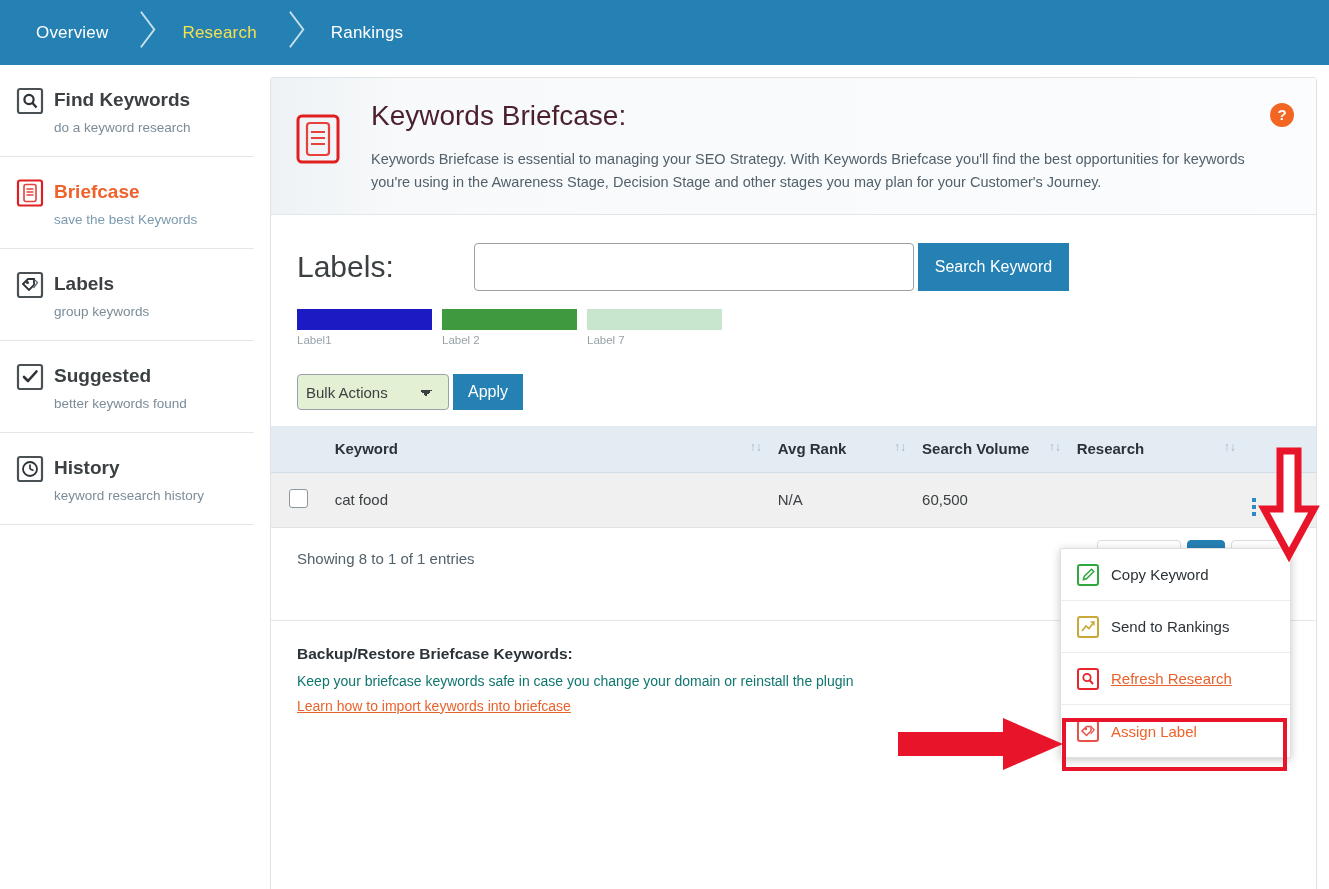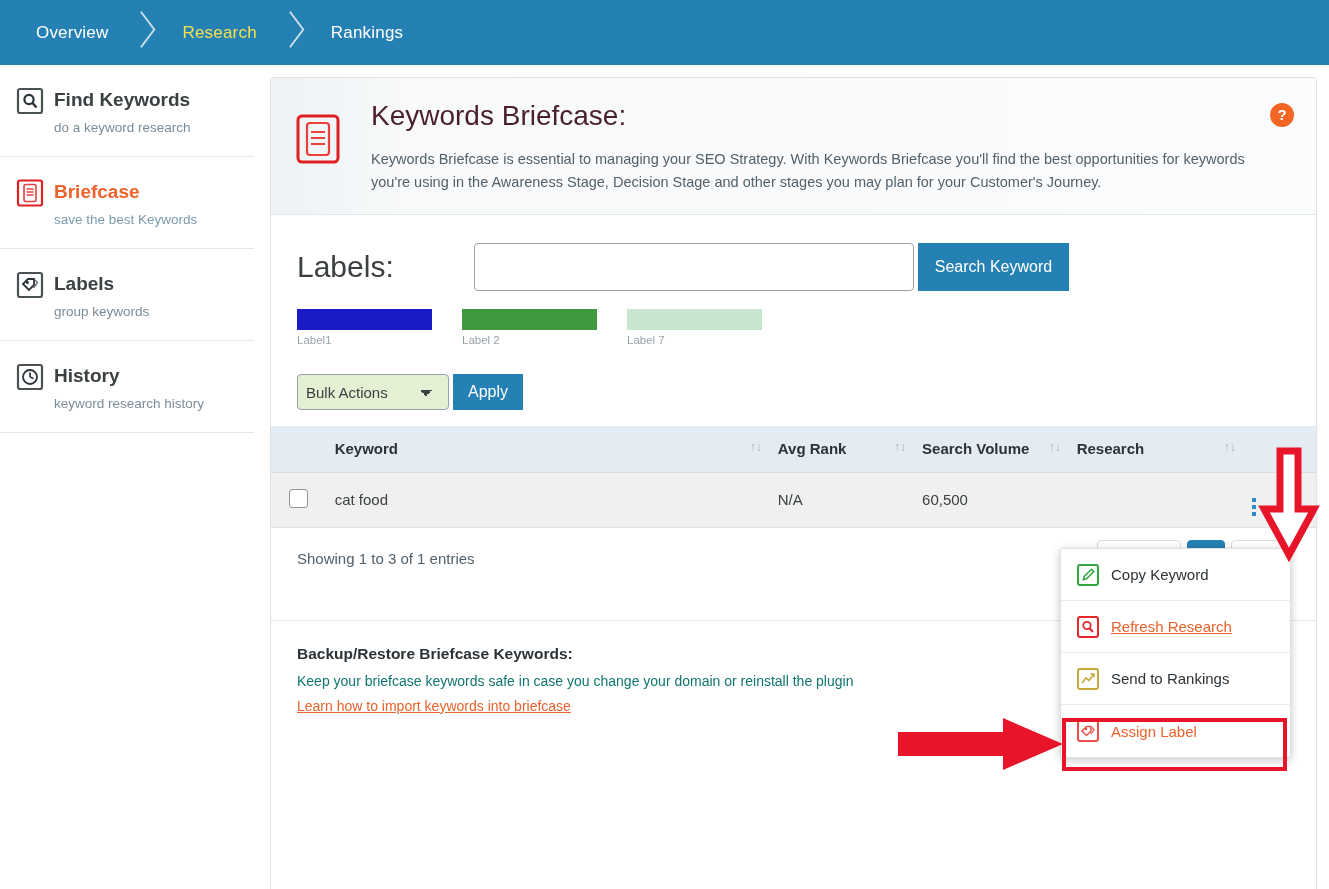--- a/index.html
+++ b/index.html
@@ -178,21 +178,20 @@
     padding: 0 17px;
     cursor: pointer;
     font-family: "Liberation Sans", sans-serif;
     margin-left: 4px;
   }
 
   
   .swatches {
     display: flex;
     padding: 18px 26px 0 26px;
-    gap: 20px;
   }
   .swatch-box { margin-right: 10px; }
   .swatch {
     width: 135px; height: 21px;
     cursor: pointer;
   }
   .swatch-name {
     font-size: 11.5px;
     color: #97a2a8;
     margin-top: 4px;
@@ -487,20 +486,32 @@
             <path d="M7 13 L12 8 L18 8 L18 14 L13 19 Z" fill="none" stroke="#2c3338" stroke-width="1.8"></path>
             <circle cx="11.5" cy="11.5" r="1.5" fill="#2c3338"></circle>
             <path d="M19 9 L21.5 11.5 L17.5 17" fill="none" stroke="#6a7378" stroke-width="1.4"></path>
           </svg>
         </div>
         <div class="side-title">Labels</div>
       </div>
       <div class="side-sub">group keywords</div>
     </div>
 
+    <div class="side-item">
+      <div class="side-row">
+        <div class="side-icon">
+          <svg width="28" height="28" viewBox="0 0 28 28">
+            <rect x="2" y="2" width="24" height="24" rx="2" fill="none" stroke="#4a5155" stroke-width="2.2"></rect>
+            <path d="M8 14 L12 18 L20.5 8.5" fill="none" stroke="#2c3338" stroke-width="2.6" stroke-linecap="round" stroke-linejoin="round"></path>
+          </svg>
+        </div>
+        <div class="side-title">Suggested</div>
+      </div>
+      <div class="side-sub">better keywords found</div>
+    </div>
 
     <div class="side-item">
       <div class="side-row">
         <div class="side-icon">
           <svg width="28" height="28" viewBox="0 0 28 28">
             <rect x="2" y="2" width="24" height="24" rx="2" fill="none" stroke="#4a5155" stroke-width="2.2"></rect>
             <circle cx="14" cy="14" r="7" fill="none" stroke="#2c3338" stroke-width="1.8"></circle>
             <line x1="14" y1="14" x2="14" y2="9.5" stroke="#2c3338" stroke-width="1.7"></line>
             <line x1="14" y1="14" x2="17.5" y2="15.5" stroke="#2c3338" stroke-width="1.7"></line>
           </svg>
@@ -599,21 +610,21 @@
                 <i></i>
                 <i></i>
                 <i></i>
               </span>
             </td>
           </tr>
         </tbody>
       </table>
 
       <div class="entries-area">
-        <div class="showing">Showing 1 to 3 of 1 entries</div>
+        <div class="showing">Showing 8 to 1 of 1 entries</div>
         <div class="pager">
           <div class="pg-btn">Previous</div>
           <div class="pg-btn num">1</div>
           <div class="pg-btn">Next</div>
         </div>
       </div>
 
       <div class="backup">
         <div class="backup-txt">
           <div class="backup-title">Backup/Restore Briefcase Keywords:</div>
@@ -635,40 +646,40 @@
   <div class="ctx-item">
     <span class="ctx-ico">
       <svg width="22" height="22" viewBox="0 0 22 22">
         <rect x="1" y="1" width="20" height="20" rx="2" fill="none" stroke="#2fa83f" stroke-width="2"></rect>
         <path d="M14.5 5.2 L16.8 7.5 L9.5 14.8 L6.4 15.6 L7.2 12.5 Z" fill="none" stroke="#2fa83f" stroke-width="1.5"></path>
       </svg>
     </span>
     <span class="ctx-label">Copy Keyword</span>
   </div>
 
+  <div class="ctx-item">
+    <span class="ctx-ico">
+      <svg width="22" height="22" viewBox="0 0 22 22">
+        <rect x="1" y="1" width="20" height="20" rx="2" fill="none" stroke="#c9a83a" stroke-width="2"></rect>
+        <polyline points="5,15 9,10 12,12.5 17,6" fill="none" stroke="#c9a83a" stroke-width="1.6"></polyline>
+        <polyline points="13.5,6 17,6 17,9.5" fill="none" stroke="#c9a83a" stroke-width="1.4"></polyline>
+      </svg>
+    </span>
+    <span class="ctx-label">Send to Rankings</span>
+  </div>
+
   <div class="ctx-item hovered">
     <span class="ctx-ico">
       <svg width="22" height="22" viewBox="0 0 22 22">
         <rect x="1" y="1" width="20" height="20" rx="2" fill="none" stroke="#e8272c" stroke-width="2"></rect>
         <circle cx="10" cy="9.5" r="3.7" fill="none" stroke="#e8272c" stroke-width="1.8"></circle>
         <line x1="12.6" y1="12.3" x2="16" y2="16" stroke="#e8272c" stroke-width="2"></line>
       </svg>
     </span>
     <span class="ctx-label">Refresh Research</span>
-  </div>
-
-  <div class="ctx-item">
-    <span class="ctx-ico">
-      <svg width="22" height="22" viewBox="0 0 22 22">
-        <rect x="1" y="1" width="20" height="20" rx="2" fill="none" stroke="#c9a83a" stroke-width="2"></rect>
-        <polyline points="5,15 9,10 12,12.5 17,6" fill="none" stroke="#c9a83a" stroke-width="1.6"></polyline>
-        <polyline points="13.5,6 17,6 17,9.5" fill="none" stroke="#c9a83a" stroke-width="1.4"></polyline>
-      </svg>
-    </span>
-    <span class="ctx-label">Send to Rankings</span>
   </div>
 
   <div class="ctx-item assign">
     <span class="ctx-ico">
       <svg width="22" height="22" viewBox="0 0 22 22">
         <rect x="1" y="1" width="20" height="20" rx="2" fill="none" stroke="#e8524a" stroke-width="2"></rect>
         <path d="M5 11 L9.5 6.5 L14 6.5 L14 11 L9.5 15.5 Z" fill="none" stroke="#e8524a" stroke-width="1.5"></path>
         <circle cx="9" cy="9" r="1.2" fill="#e8524a"></circle>
         <path d="M15 7.5 L17.2 9.8 L13.8 13.8" fill="none" stroke="#e8524a" stroke-width="1.2"></path>
       </svg>

